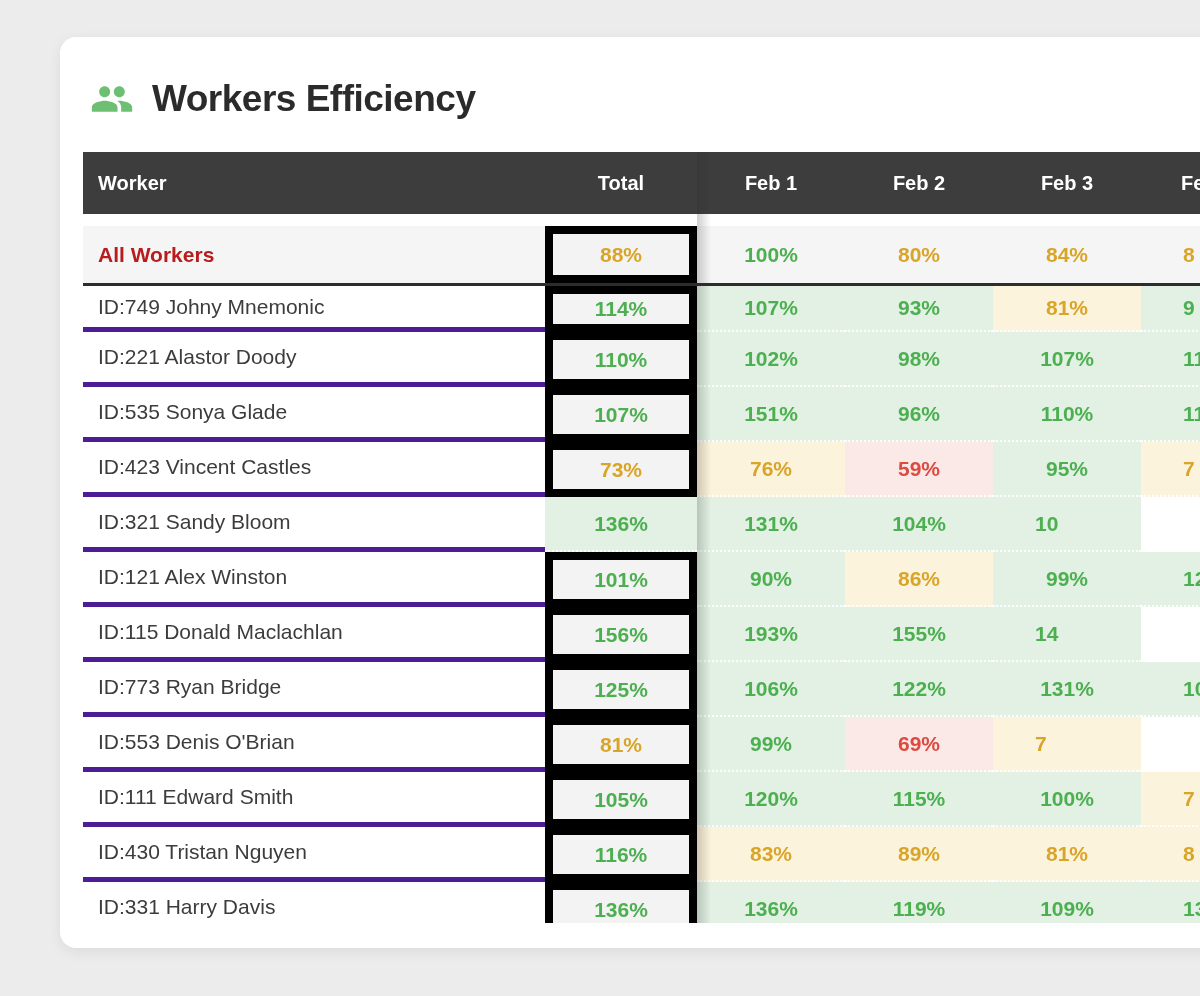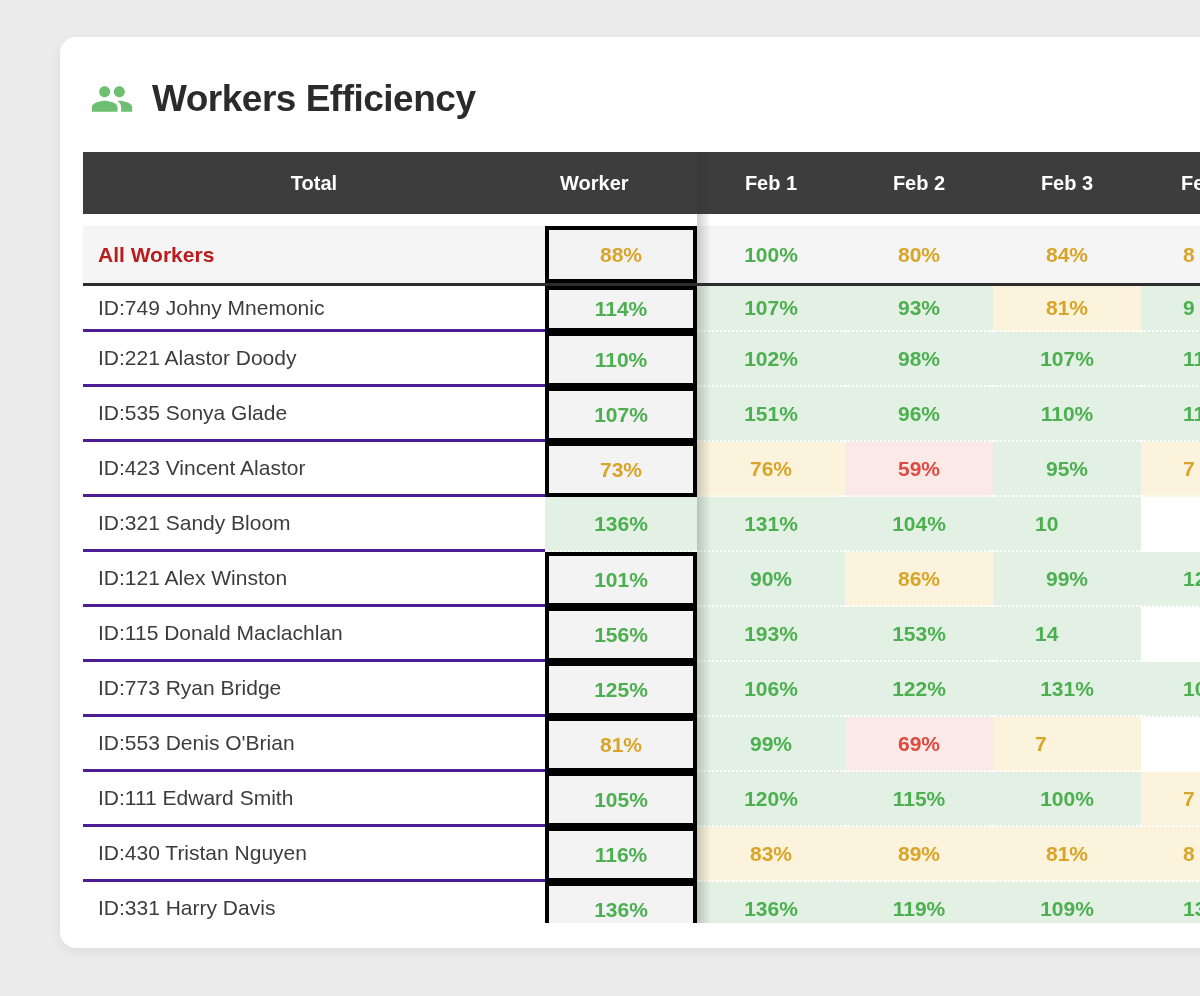--- a/index.html
+++ b/index.html
@@ -91,38 +91,38 @@
   .tbody .grid-row { height: 55px; background: #ffffff; }
   .tbody .grid-row:first-child { height: 46px; }
 
   .name-cell {
     display: flex;
     align-items: center;
     padding-left: 15px;
     font-size: 21px;
     color: #3c3c3c;
     background: #ffffff;
-    border-bottom: 3px solid #4c1d95;
+    border-bottom: 5px solid #4c1d95;
     white-space: nowrap;
     overflow: hidden;
   }
   .v-cell {
     display: flex;
     align-items: center;
     justify-content: center;
     font-size: 21px;
     font-weight: 700;
     white-space: nowrap;
   }
   .tbody .v-cell.dated, .summary .v-cell.dated { border-bottom: 2px dotted rgba(255,255,255,0.9); }
   .summary .v-cell.dated { border-bottom: none; }
 
   .total-cell {
     background: var(--total-cell-bg, #f3f3f3);
-    border: 4px solid #000000;
+    border: 8px solid #000000;
   }
   .stub { justify-content: flex-start; padding-left: 42px; }
 
   .t-green { color: var(--green-text, #4caf50); }
   .t-amber { color: var(--amber-text, #d9a528); }
   .t-red   { color: var(--red-text, #dc4a41); }
   .bg-green { background: var(--green-bg, #e2f1e3); }
   .bg-cream { background: var(--cream-bg, #fcf3dc); }
   .bg-pink  { background: var(--pink-bg, #fbe9e7); }
 
@@ -145,22 +145,22 @@
       <span class="icon">
         <svg viewBox="0 0 24 24" aria-hidden="true">
           <path id="people-path" fill="#6dc072" d="M16 11c1.66 0 2.99-1.34 2.99-3S17.66 5 16 5c-1.66 0-3 1.34-3 3s1.34 3 3 3zm-8 0c1.66 0 2.99-1.34 2.99-3S9.66 5 8 5C6.34 5 5 6.34 5 8s1.34 3 3 3zm0 2c-2.33 0-7 1.17-7 3.5V19h14v-2.5c0-2.33-4.67-3.5-7-3.5zm8 0c-.29 0-.62.02-.97.05 1.16.84 1.97 1.97 1.97 3.45V19h6v-2.5c0-2.33-4.67-3.5-7-3.5z"></path>
         </svg>
       </span>
       <h1>Workers Efficiency</h1>
     </div>
 
     <div class="table-wrap">
       <div class="thead grid-row" id="thead">
+          <div class="h-cell left">Worker</div>
           <div class="h-cell">Total</div>
-          <div class="h-cell left">Worker</div>
           <div class="h-cell">Feb 1</div>
           <div class="h-cell">Feb 2</div>
           <div class="h-cell">Feb 3</div>
           <div class="h-cell stub-h">Feb 4</div>
         </div>
       <div class="gap"></div>
       <div class="summary grid-row" id="summary">
           <div class="s-name">All Workers</div>
           <div class="v-cell t-amber total-cell">88%</div>
           <div class="v-cell t-green dated">100%</div>
@@ -188,21 +188,21 @@
           </div>
           <div class="grid-row">
             <div class="name-cell">ID:535 Sonya Glade</div>
             <div class="v-cell t-green total-cell">107%</div>
             <div class="v-cell t-green dated bg-green">151%</div>
             <div class="v-cell t-green dated bg-green">96%</div>
             <div class="v-cell t-green dated bg-green">110%</div>
             <div class="v-cell t-green dated bg-green stub">11</div>
           </div>
           <div class="grid-row">
-            <div class="name-cell">ID:423 Vincent Alastor</div>
+            <div class="name-cell">ID:423 Vincent Castles</div>
             <div class="v-cell t-amber total-cell">73%</div>
             <div class="v-cell t-amber dated bg-cream">76%</div>
             <div class="v-cell t-red dated bg-pink">59%</div>
             <div class="v-cell t-green dated bg-green">95%</div>
             <div class="v-cell t-amber dated bg-cream stub">7</div>
           </div>
           <div class="grid-row">
             <div class="name-cell">ID:321 Sandy Bloom</div>
             <div class="v-cell t-green dated bg-green">136%</div>
             <div class="v-cell t-green dated bg-green">131%</div>
@@ -214,21 +214,21 @@
             <div class="v-cell t-green total-cell">101%</div>
             <div class="v-cell t-green dated bg-green">90%</div>
             <div class="v-cell t-amber dated bg-cream">86%</div>
             <div class="v-cell t-green dated bg-green">99%</div>
             <div class="v-cell t-green dated bg-green stub">12</div>
           </div>
           <div class="grid-row">
             <div class="name-cell">ID:115 Donald Maclachlan</div>
             <div class="v-cell t-green total-cell">156%</div>
             <div class="v-cell t-green dated bg-green">193%</div>
-            <div class="v-cell t-green dated bg-green">153%</div>
+            <div class="v-cell t-green dated bg-green">155%</div>
             <div class="v-cell t-green dated bg-green stub">14</div>
           </div>
           <div class="grid-row">
             <div class="name-cell">ID:773 Ryan Bridge</div>
             <div class="v-cell t-green total-cell">125%</div>
             <div class="v-cell t-green dated bg-green">106%</div>
             <div class="v-cell t-green dated bg-green">122%</div>
             <div class="v-cell t-green dated bg-green">131%</div>
             <div class="v-cell t-green dated bg-green stub">10</div>
           </div>

